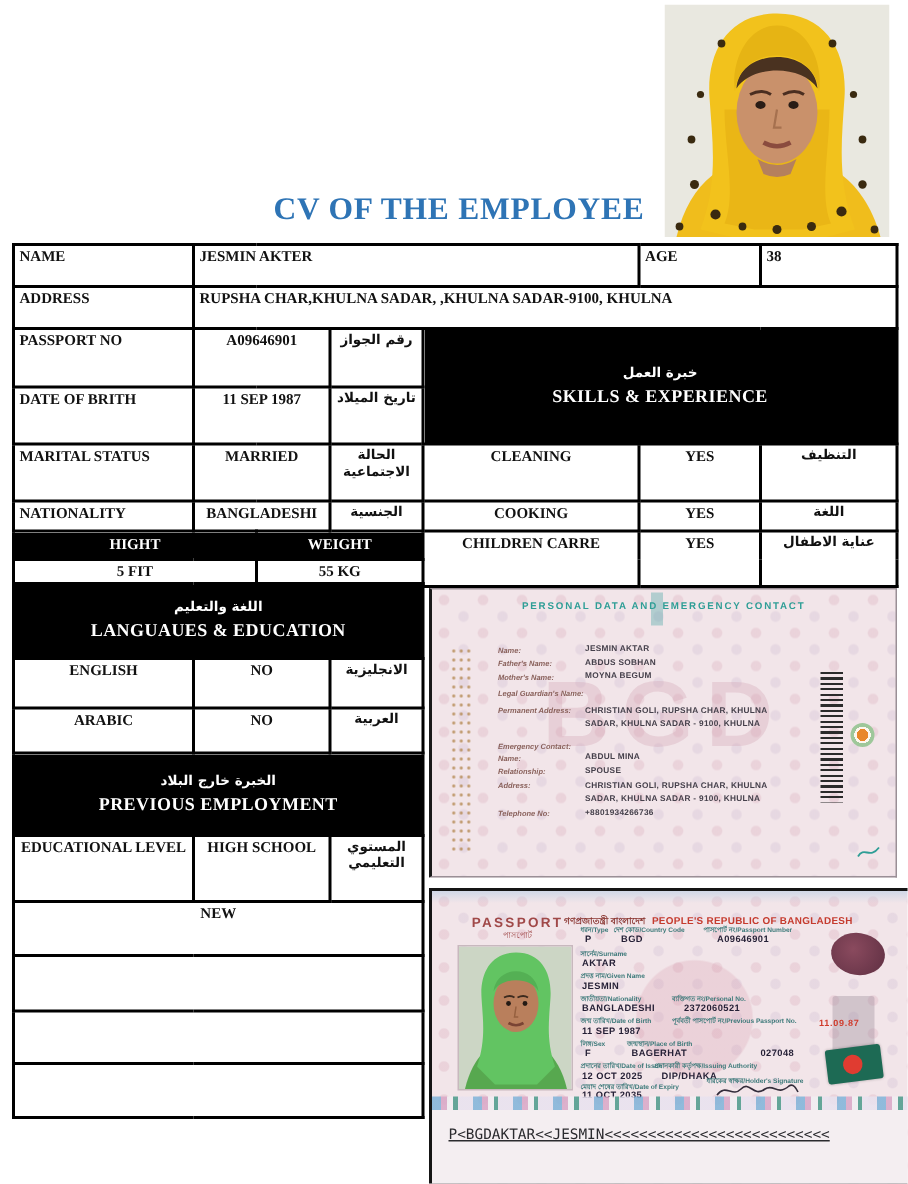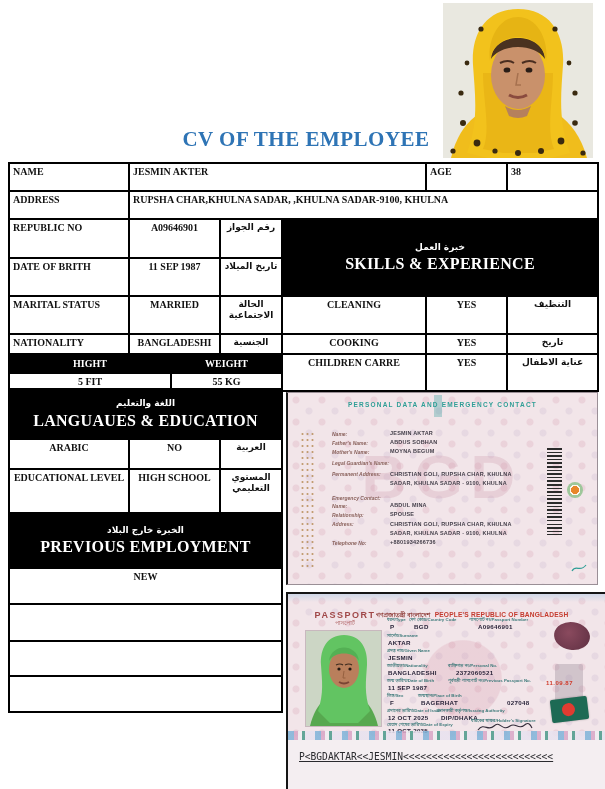--- a/index.html
+++ b/index.html
@@ -17,21 +17,21 @@
   table { border-collapse:collapse; table-layout:fixed; position:absolute; }
   td { border:2px solid #000; font-weight:bold; font-size:10px; color:#111;
        vertical-align:top; padding:2px 3px; line-height:1.2; overflow:hidden; }
   .t-main { left:8px; top:162px; width:589px; }
   .t-low  { left:8px; top:388px; width:273px; }
   td.c { text-align:center; }
   td.black { background:#000; color:#fff; text-align:center; vertical-align:middle; }
   .ar { font-family:"DejaVu Sans", sans-serif; font-size:9px; direction:rtl; }
   td.ar { text-align:center; }
   .hdr2 .ar { font-size:9px; display:block; }
-  .hdr2 .en { display:block; font-size:16px; letter-spacing:.3px; margin-top:2px; }
+  .hdr2 .en { display:block; font-size:12px; letter-spacing:.3px; margin-top:2px; }
 
   
   .pp-page { position:absolute; overflow:hidden;
     background-color:#f2e5e9;
     background-image:radial-gradient(circle at 8px 7px, rgba(214,163,180,.28) 3px, transparent 4px),
                      radial-gradient(circle at 21px 18px, rgba(190,170,200,.22) 3px, transparent 4px);
     background-size:26px 22px; }
   .data-page { left:286px; top:392px; width:312px; height:193px;
     border:1px solid #9a8f96; border-left:2px solid #1a1a1a; }
   .photo-page { left:286px; top:592px; width:350px; height:199px; border:2px solid #151515; }
@@ -148,21 +148,21 @@
     <td>NAME</td>
     <td colspan="4">JESMIN AKTER</td>
     <td>AGE</td>
     <td>38</td>
   </tr>
   <tr style="height:28px">
     <td>ADDRESS</td>
     <td colspan="6">RUPSHA CHAR,KHULNA SADAR, ,KHULNA SADAR-9100, KHULNA</td>
   </tr>
   <tr style="height:39px">
-    <td>REPUBLIC NO</td>
+    <td>PASSPORT NO</td>
     <td colspan="2" class="c">A09646901</td>
     <td class="ar">رقم الجواز</td>
     <td colspan="3" rowspan="2" class="black hdr2">
       <span class="ar">خبرة العمل</span>
       <span class="en">SKILLS &amp; EXPERIENCE</span>
     </td>
   </tr>
   <tr style="height:38px">
     <td>DATE OF BRITH</td>
     <td colspan="2" class="c">11 SEP 1987</td>
@@ -175,21 +175,21 @@
     <td class="c">CLEANING</td>
     <td class="c">YES</td>
     <td class="ar">التنظيف</td>
   </tr>
   <tr style="height:20px">
     <td>NATIONALITY</td>
     <td colspan="2" class="c">BANGLADESHI</td>
     <td class="ar">الجنسية</td>
     <td class="c">COOKING</td>
     <td class="c">YES</td>
-    <td class="ar">تاريخ</td>
+    <td class="ar">اللغة</td>
   </tr>
   <tr style="height:19px">
     <td colspan="2" class="black">HIGHT</td>
     <td colspan="2" class="black">WEIGHT</td>
     <td rowspan="2" class="c">CHILDREN CARRE</td>
     <td rowspan="2" class="c">YES</td>
     <td rowspan="2" class="ar">عناية الاطفال</td>
   </tr>
   <tr style="height:18px">
     <td colspan="2" class="c">5 FIT</td>
@@ -204,35 +204,40 @@
       <col style="width:91px">
       <col style="width:62px">
     </colgroup>
   <tbody>
       <tr style="height:50px">
     <td colspan="3" class="black hdr2">
       <span class="ar">اللغة والتعليم</span>
       <span class="en">LANGUAUES &amp; EDUCATION</span>
     </td>
   </tr>
+  <tr style="height:33px">
+    <td class="c">ENGLISH</td>
+    <td class="c">NO</td>
+    <td class="ar">الانجليزية</td>
+  </tr>
   <tr style="height:30px">
     <td class="c">ARABIC</td>
     <td class="c">NO</td>
     <td class="ar">العربية</td>
-  </tr>
-  <tr style="height:44px">
-    <td class="c">EDUCATIONAL LEVEL</td>
-    <td class="c">HIGH SCHOOL</td>
-    <td class="ar">المستوي التعليمي</td>
   </tr>
   <tr style="height:55px">
     <td colspan="3" class="black hdr2">
       <span class="ar">الخبرة خارج البلاد</span>
       <span class="en">PREVIOUS EMPLOYMENT</span>
     </td>
+  </tr>
+  <tr style="height:44px">
+    <td class="c">EDUCATIONAL LEVEL</td>
+    <td class="c">HIGH SCHOOL</td>
+    <td class="ar">المستوي التعليمي</td>
   </tr>
   <tr style="height:36px">
     <td colspan="3" class="c">NEW</td>
   </tr>
   <tr style="height:37px">
     <td colspan="3" class="c"></td>
   </tr>
   <tr style="height:35px">
     <td colspan="3" class="c"></td>
   </tr>

